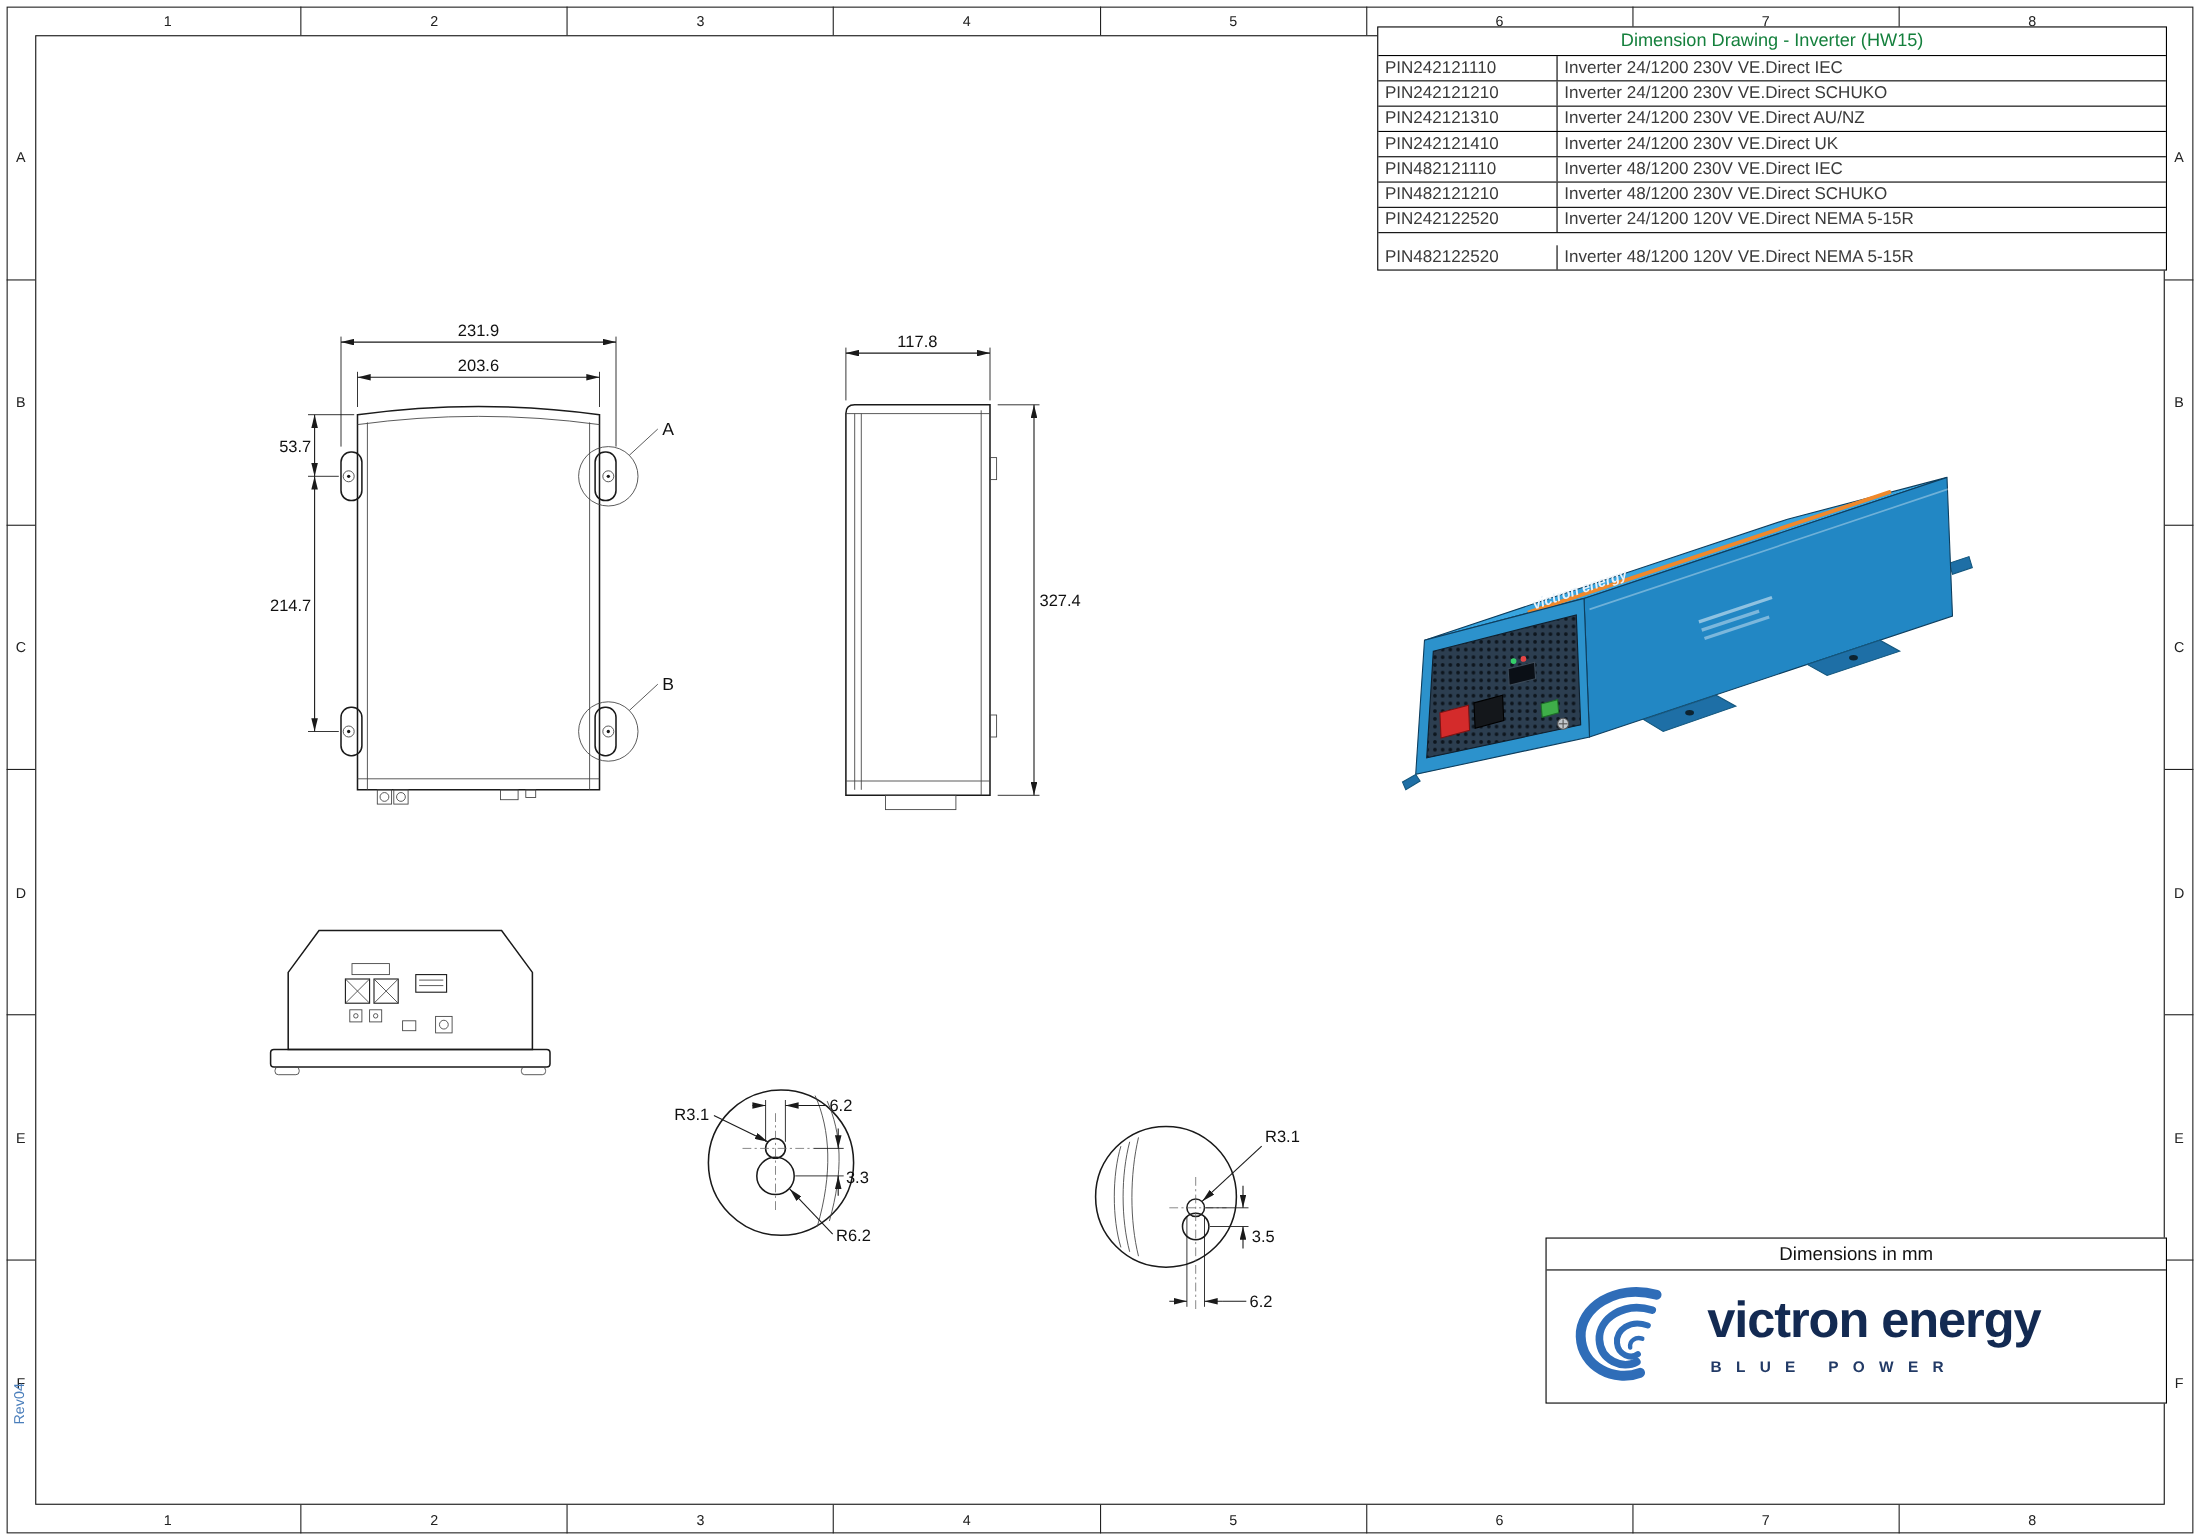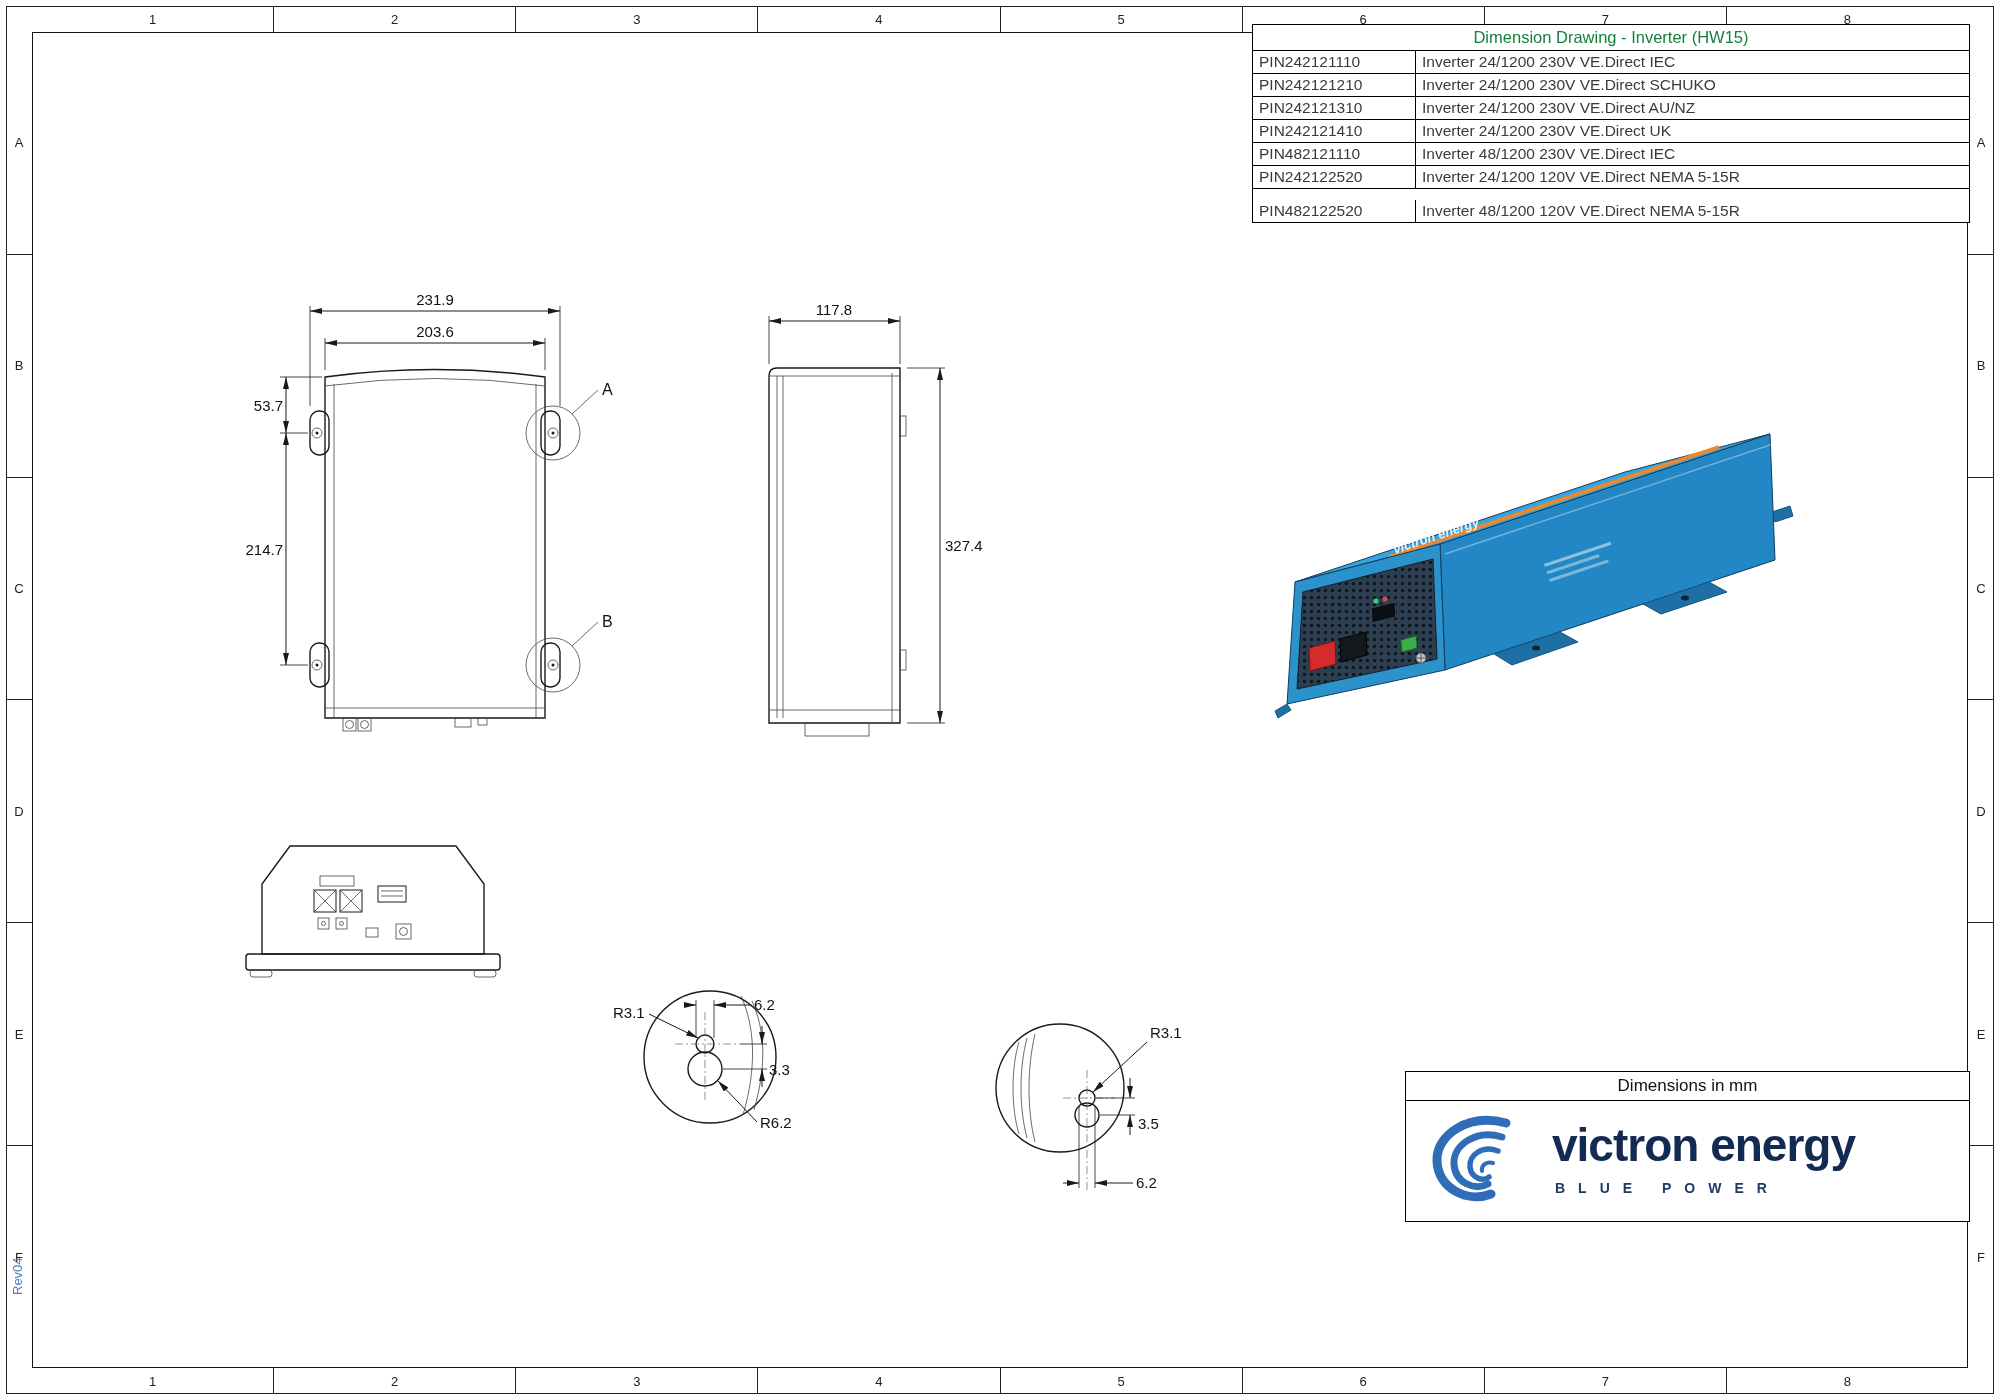--- a/index.html
+++ b/index.html
@@ -21,21 +21,21 @@
   
   .parts-table{position:absolute;left:1252px;top:24px;width:716px;border:1px solid #000;
                background:#fff;font-size:15.5px;color:#3a3a3a;}
   .pt-title{border-bottom:1px solid #000;text-align:center;padding:3px 0;
             color:#15803d;font-size:16.5px;}
   .pt-row{display:flex;border-bottom:1px solid #000;}
   .pt-row:last-child{border-bottom:none;margin-top:11px;}
   .pt-pin{width:150px;border-right:1px solid #000;padding:2px 6px;white-space:nowrap;}
   .pt-desc{flex:1;padding:2px 6px;white-space:nowrap;}
   
-  .title-block{position:absolute;left:1405px;top:1071px;width:563px;border:1px solid #000;background:#fff;}
+  .title-block{position:absolute;left:1405px;top:1125px;width:563px;border:1px solid #000;background:#fff;}
   .tb-units{text-align:center;font-size:17px;padding:4px 0;border-bottom:1px solid #000;color:#111;}
   .tb-logo{display:flex;align-items:center;gap:20px;padding:12px 26px 16px 22px;}
   .tb-brand{font-size:46px;font-weight:bold;color:#132a52;letter-spacing:-1px;line-height:1;}
   .tb-tagline{font-size:14px;font-weight:bold;color:#223a66;letter-spacing:13px;margin-top:12px;padding-left:3px;}
   .rev{position:absolute;left:10px;top:1295px;transform:rotate(-90deg);
        transform-origin:0 0;font-size:13px;color:#4a7ebb;white-space:nowrap;}
   
   .out{stroke:#1a1a1a;stroke-width:1.4;fill:none;}
   .dl{stroke:#1a1a1a;stroke-width:1;fill:none;}
   .ext{stroke:#1a1a1a;stroke-width:0.8;fill:none;}
@@ -120,20 +120,24 @@
     </div>
     <div class="pt-row">
       <div class="pt-pin">PIN242121410</div>
       <div class="pt-desc">Inverter 24/1200 230V VE.Direct UK</div>
     </div>
     <div class="pt-row">
       <div class="pt-pin">PIN482121110</div>
       <div class="pt-desc">Inverter 48/1200 230V VE.Direct IEC</div>
     </div>
     <div class="pt-row">
+      <div class="pt-pin">PIN482121210</div>
+      <div class="pt-desc">Inverter 48/1200 230V VE.Direct SCHUKO</div>
+    </div>
+    <div class="pt-row">
       <div class="pt-pin">PIN242122520</div>
       <div class="pt-desc">Inverter 24/1200 120V VE.Direct NEMA 5-15R</div>
     </div>
     <div class="pt-row">
       <div class="pt-pin">PIN482122520</div>
       <div class="pt-desc">Inverter 48/1200 120V VE.Direct NEMA 5-15R</div>
     </div>
   </div>
 
   <svg class="abs" style="left:236px;top:278px" width="394" height="475" viewBox="-14 0 394 475">

